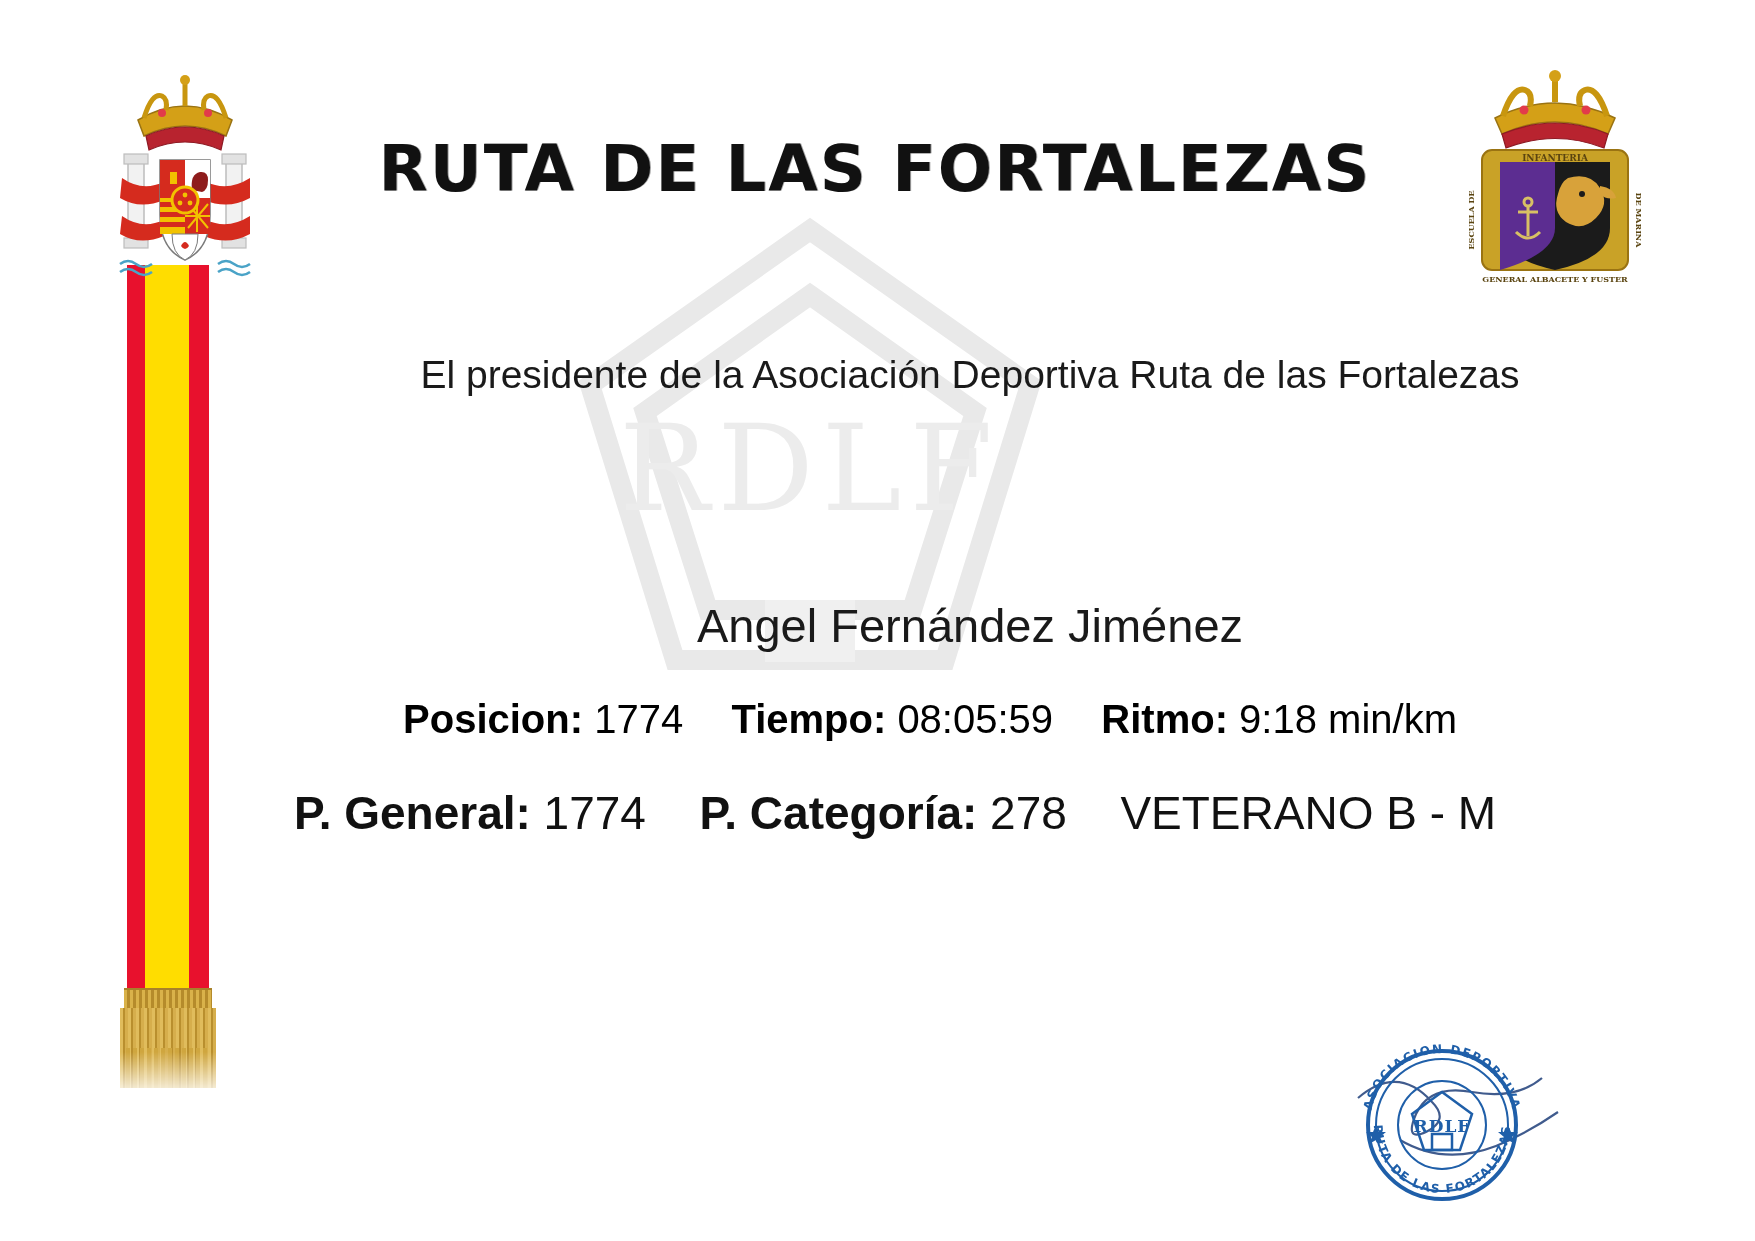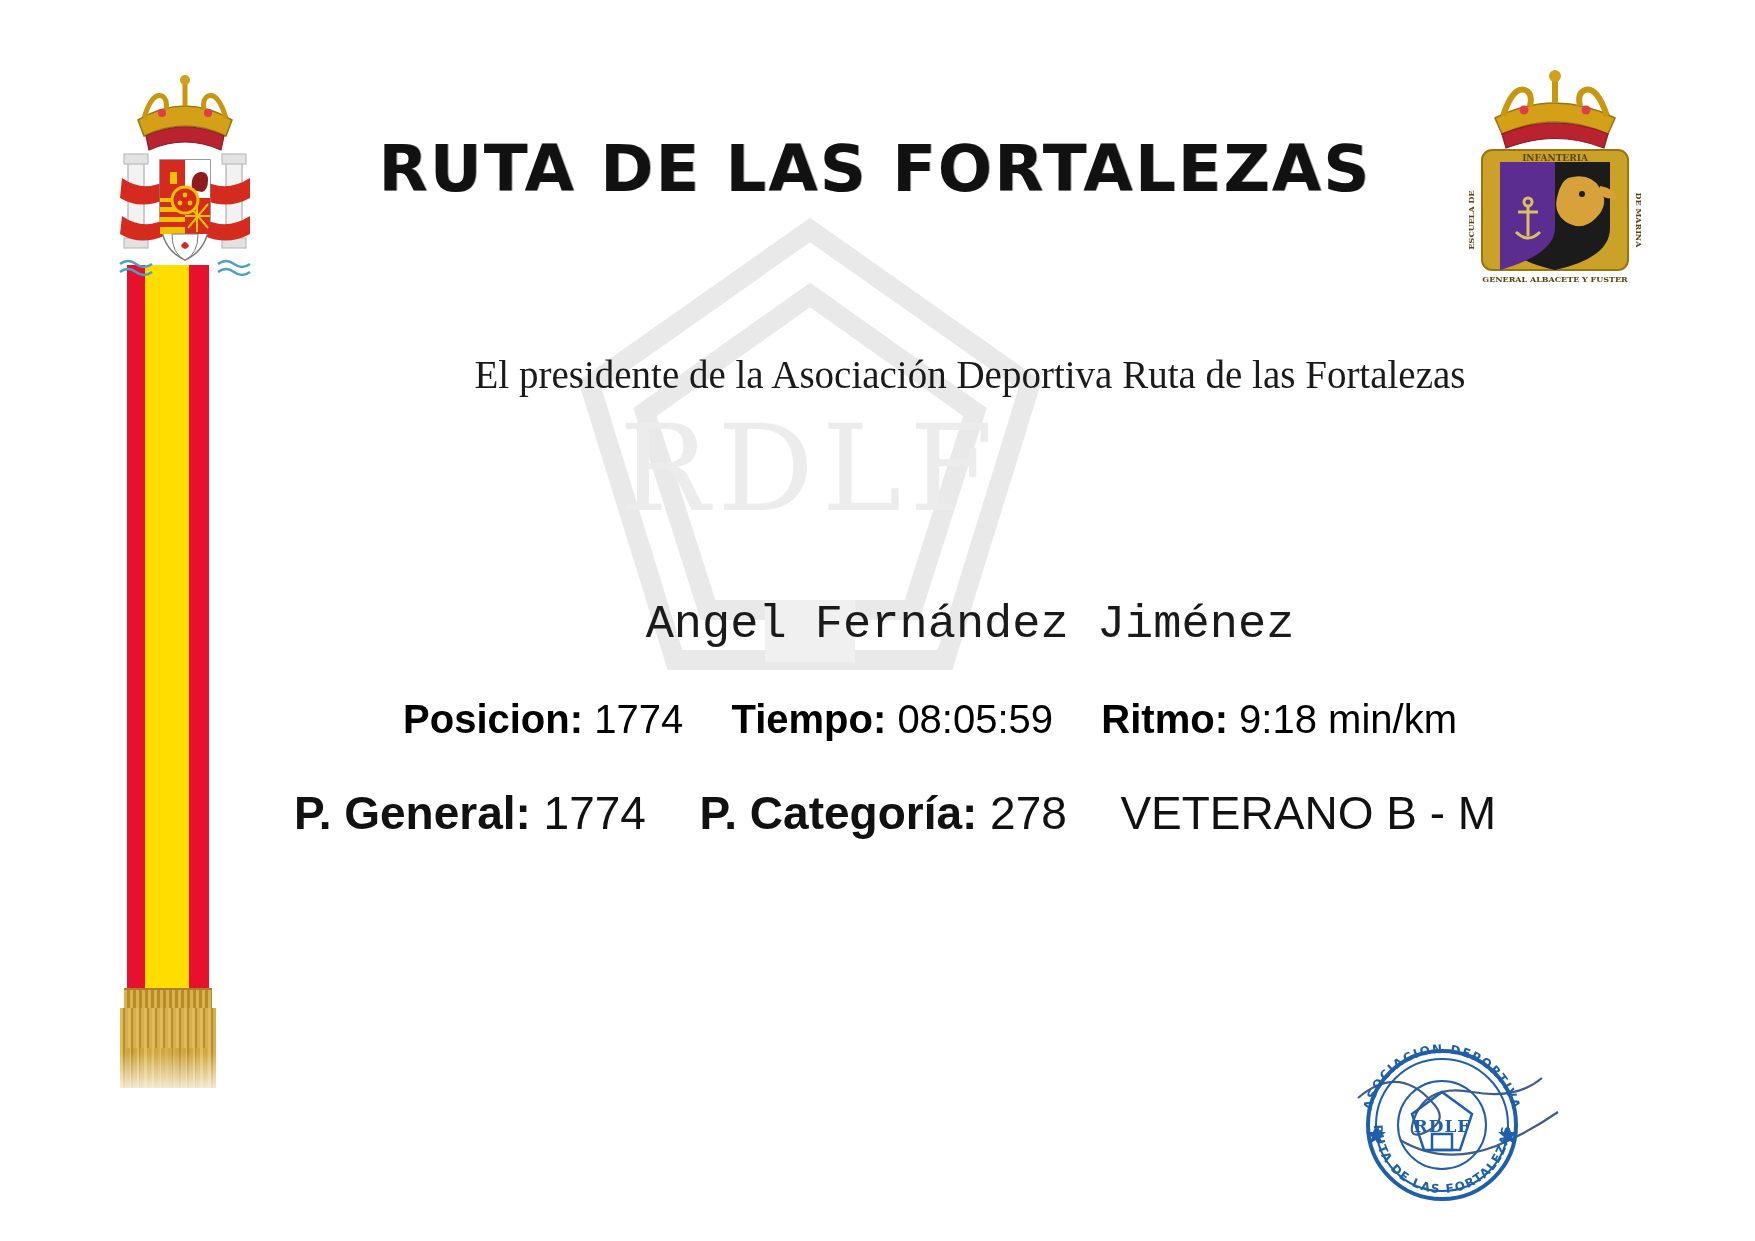--- a/index.html
+++ b/index.html
@@ -108,34 +108,34 @@
     text-shadow: 1px 0 0 rgba(0,0,0,0.35);
   }
 
   
   .cert-body {
     position: absolute;
     left: 290px;
     top: 345px;
     width: 1360px;
     text-align: center;
-    font-family: Liberation Serif, serif;
+    font-family: Liberation Sans, sans-serif;
     font-size: 39px;
     line-height: 1.55;
     color: #1a1a1a;
     z-index: 4;
   }
 
   .runner-name {
     position: absolute;
     left: 290px;
     top: 598px;
     width: 1360px;
     text-align: center;
-    font-family: Liberation Mono, monospace;
+    font-family: Liberation Sans, sans-serif;
     font-size: 47px;
     color: #1a1a1a;
     z-index: 4;
   }
 
   .stats-row {
     position: absolute;
     left: 200px;
     top: 697px;
     width: 1460px;

